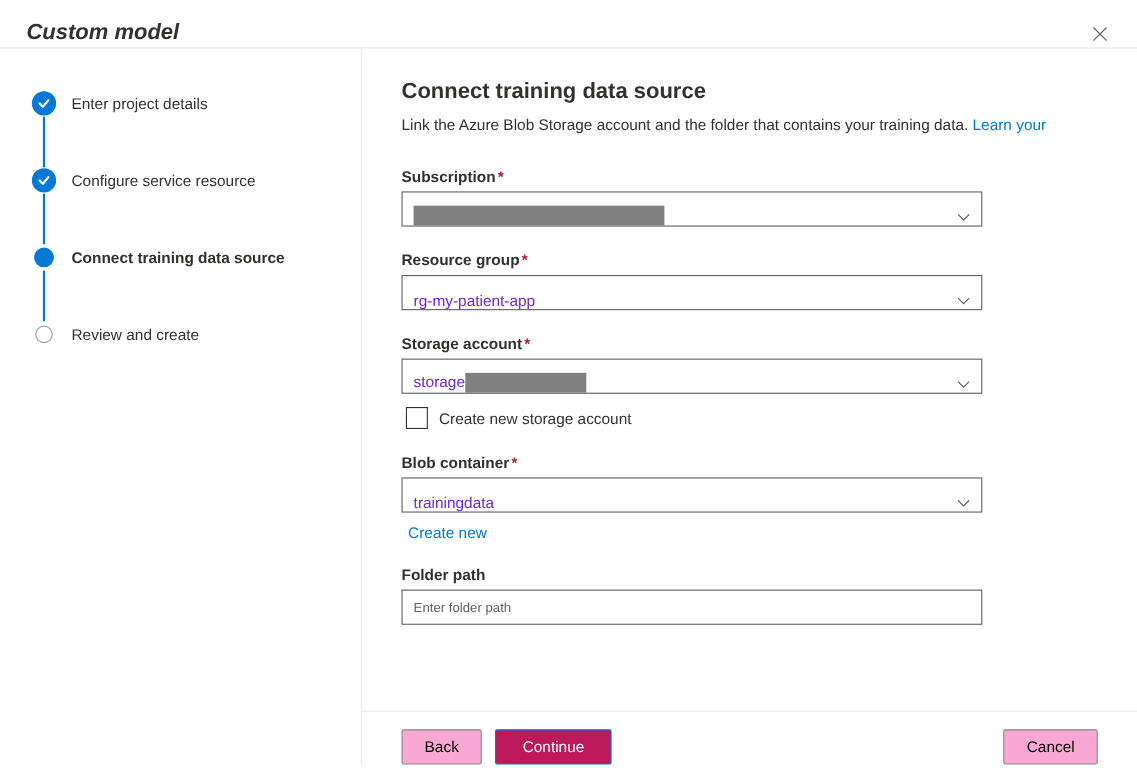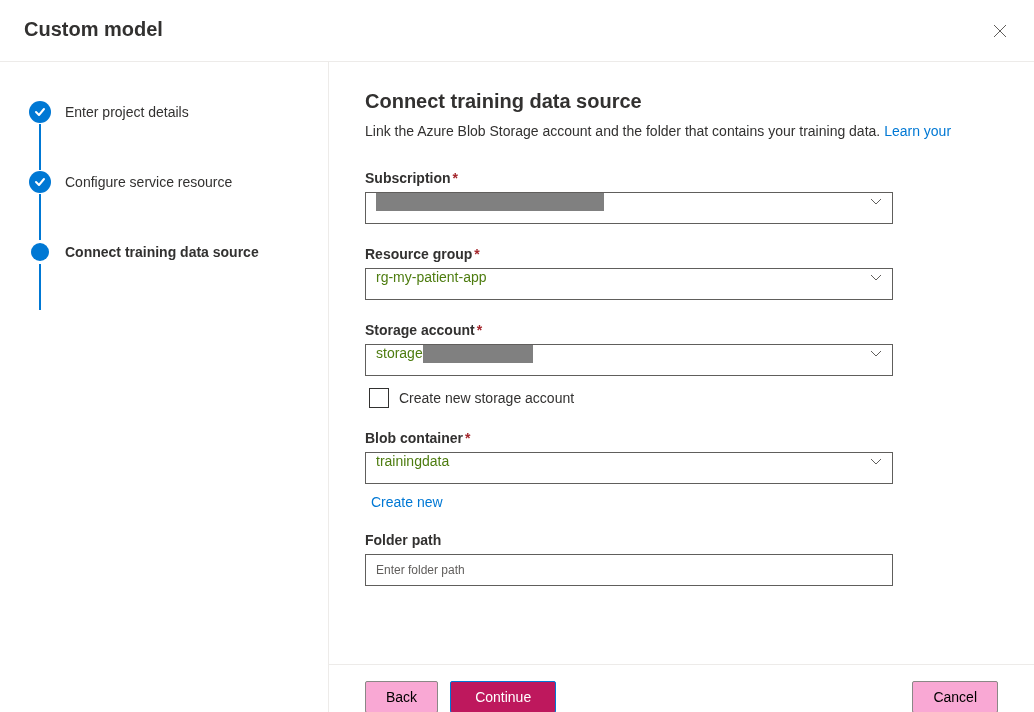--- a/index.html
+++ b/index.html
@@ -9,22 +9,23 @@
       color: #323130;
       background: #fff;
       width: 1034px;
       height: 712px;
       overflow: hidden;
     }
     .header {
       display: flex;
       justify-content: space-between;
       align-items: flex-end;
-      padding: 18px 24px 20px 24px;
+      padding: 18px 24px 2px 24px;
       border-bottom: 1px solid #edebe9;
+      font-style: italic;
     }
     .header h1 {
       font-size: 20px;
       font-weight: 600;
       color: #323130;
     }
     .close-btn {
       cursor: pointer;
       color: #605e5c;
       font-size: 16px;
@@ -133,26 +134,26 @@
     .field-label .req {
       color: #a4262c;
       margin-left: 2px;
     }
     .dropdown {
       width: 528px;
       height: 32px;
       border: 1px solid #605e5c;
       background: #fff;
       display: flex;
-      align-items: flex-start;
+      align-items: flex-end;
       justify-content: space-between;
       padding: 0 10px;
       cursor: pointer;
       font-size: 14px;
-      color: #4d7c0f;
+      color: #6d28d9;
     }
     .dropdown-chevron {
       color: #605e5c;
     }
     .textinput {
       width: 528px;
       height: 32px;
       border: 1px solid #605e5c;
       background: #fff;
       padding: 0 10px;
@@ -243,20 +244,24 @@
           </svg>
       </div>
       <span class="step-label">Configure service resource</span>
     </div>
     <div class="step-connector"></div>
     <div class="step">
       <div class="step-icon current"></div>
       <span class="step-label current">Connect training data source</span>
     </div>
     <div class="step-connector"></div>
+    <div class="step">
+      <div class="step-icon pending"></div>
+      <span class="step-label">Review and create</span>
+    </div>
   </div>
 
   <div class="main">
     <div class="form-area">
       <h2 class="form-title">Connect training data source</h2>
       <p class="form-desc">
         <span>Link the Azure Blob Storage account and the folder that contains your training data. </span><a>Learn your</a>
       </p>
 
       <div class="field">

